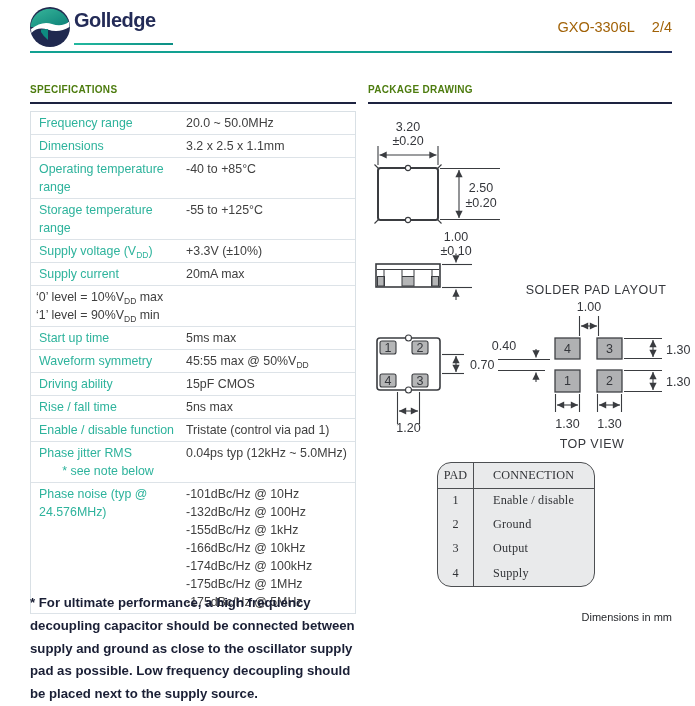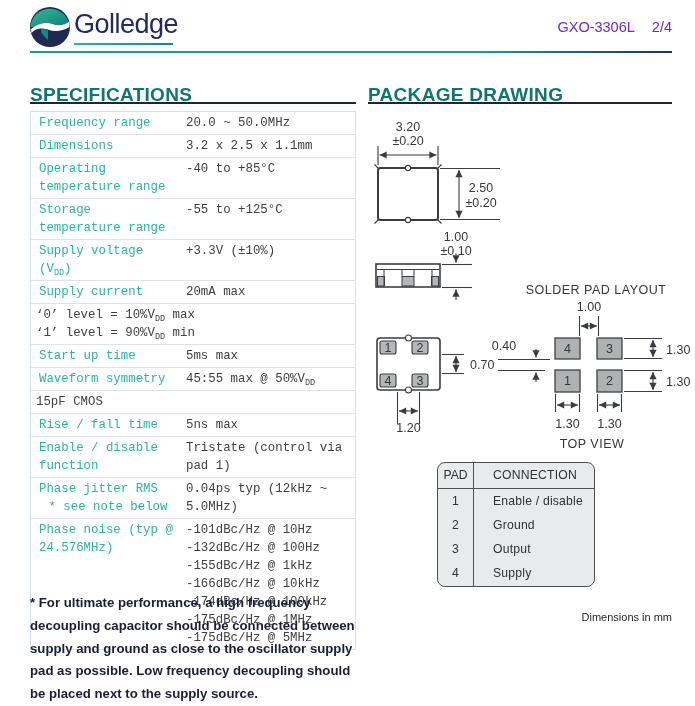--- a/index.html
+++ b/index.html
@@ -1,59 +1,59 @@
 <!DOCTYPE html>
 <html><head>
 <meta charset="utf-8">
 <style>
   * { margin:0; padding:0; box-sizing:border-box; }
   body { background:#ffffff; font-family:"Liberation Sans", sans-serif; }
   .page { position:relative; width:695px; height:706px; background:#ffffff; overflow:hidden; }
 
   
   .logo-svg { position:absolute; left:29px; top:6px; }
-  .wordmark { position:absolute; left:74px; top:9px; font-size:27px; font-weight:normal;
+  .wordmark { position:absolute; left:74px; top:9px; font-size:20px; font-weight:bold;
               color:#232b57; letter-spacing:-0.5px; }
   .wordmark-underline { position:absolute; left:74px; top:42.5px; width:99px; height:2.6px;
               background:linear-gradient(90deg,#23b89f,#0c8f85); }
   .doc-ref { position:absolute; top:19px; right:23px; display:flex; gap:17px;
-             font-size:14.5px; color:#6d28d9;justify-content:space-between; }
+             font-size:14.5px; color:#a16207;justify-content:space-between; }
   .header-rule { position:absolute; left:30px; top:51px; width:642px; height:2.4px;
              background:linear-gradient(90deg,#12a192 0%, #12a192 70%, #223060 100%); }
 
   
-  .col-head { position:absolute; top:84px; font-size:19px; font-weight:bold; color:#0f766e;
+  .col-head { position:absolute; top:84px; font-size:10px; font-weight:bold; color:#4d7c0f;
               letter-spacing:0.3px; }
   .col-head.left { left:30px; }
   .col-head.right { left:368px; }
   .head-rule { position:absolute; top:102px; height:1.7px; background:#1d2340; }
   .head-rule.left { left:30px; width:326px; }
   .head-rule.right { left:368px; width:304px; }
 
   
   .spec-table { position:absolute; left:30px; top:111px; width:326px;
                 border:1px solid #d9e0e5; border-bottom:none; }
-  .spec-row { display:flex; border-bottom:1px solid #dde3e8; padding:1px 0;font-family:Liberation Mono, monospace; }
+  .spec-row { display:flex; border-bottom:1px solid #dde3e8; padding:1px 0; }
   .spec-label { width:150px; padding:1px 4px 1px 8px; color:#2eb39c; font-size:12.4px; line-height:18px; }
   .spec-note { color:#2eb39c;text-align:center; }
   .spec-value { flex:1; color:#404040; font-size:12.4px; line-height:18px; padding:1px 2px 1px 5px; }
   sub { font-size:8.5px; line-height:1; }
 
   
   .footnote { position:absolute; left:30px; top:592px; width:336px; font-size:13.2px;
               font-weight:bold; color:#1a1f35; line-height:22.8px; }
 
   
   .drawing { position:absolute; left:368px; top:110px; }
   .drawing text { fill:#35373c; font-size:12.5px; font-family:"Liberation Sans", sans-serif; }
 
   
   .pad-table { position:absolute; left:437px; top:462px; width:158px; height:125px;
-               background:#e9eaeb; border:1.5px solid #4d4f52; border-radius:8px;
-               font-size:12.2px; color:#303236; overflow:hidden; }
+               background:#e9eaeb; border:1.5px solid #4d4f52; border-radius:14px;
+               font-size:12.2px; color:#303236; overflow:hidden;font-family:Liberation Serif, serif; }
   .pt-divider { position:absolute; left:35px; top:0; bottom:0; width:1.2px; background:#4d4f52; }
   .pt-row { display:flex; height:24.2px; align-items:center; }
   .pt-header { height:25.5px; border-bottom:1.2px solid #4d4f52; }
   .pt-pad { width:35px; text-align:center; }
   .pt-conn { padding-left:20px; letter-spacing:0.2px; }
 
   .units-note { position:absolute; right:23px; top:611px; font-size:11px; color:#26282c; }
 </style>
 </head>
 <body>
@@ -147,20 +147,23 @@
       </div>
       <div class="spec-row">
         <div class="spec-label">
           <div>Waveform symmetry</div>
         </div>
         <div class="spec-value">
           <div>45:55 max @ 50%V<sub>DD</sub></div>
         </div>
       </div>
       <div class="spec-row">
+        <div class="spec-label">
+          <div>Driving ability</div>
+        </div>
         <div class="spec-value">
           <div>15pF CMOS</div>
         </div>
       </div>
       <div class="spec-row">
         <div class="spec-label">
           <div>Rise / fall time</div>
         </div>
         <div class="spec-value">
           <div>5ns max</div>

